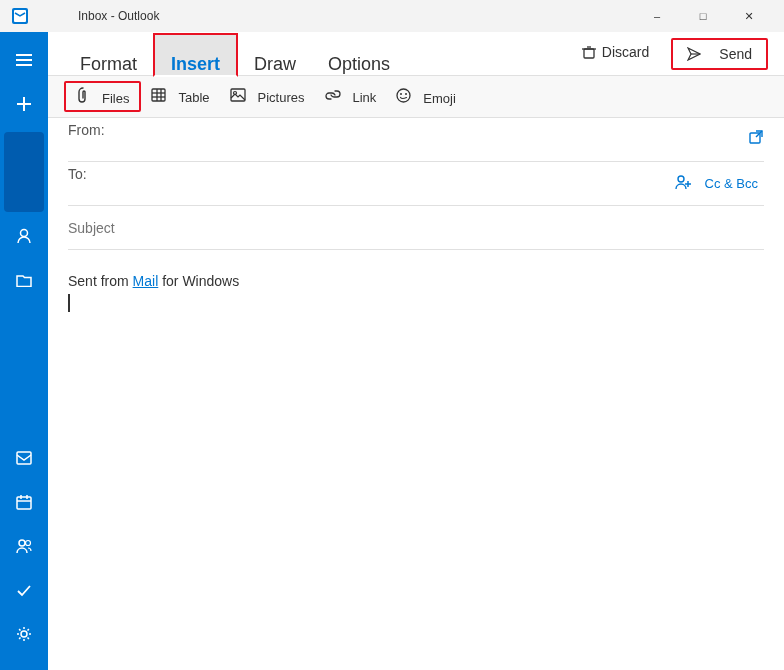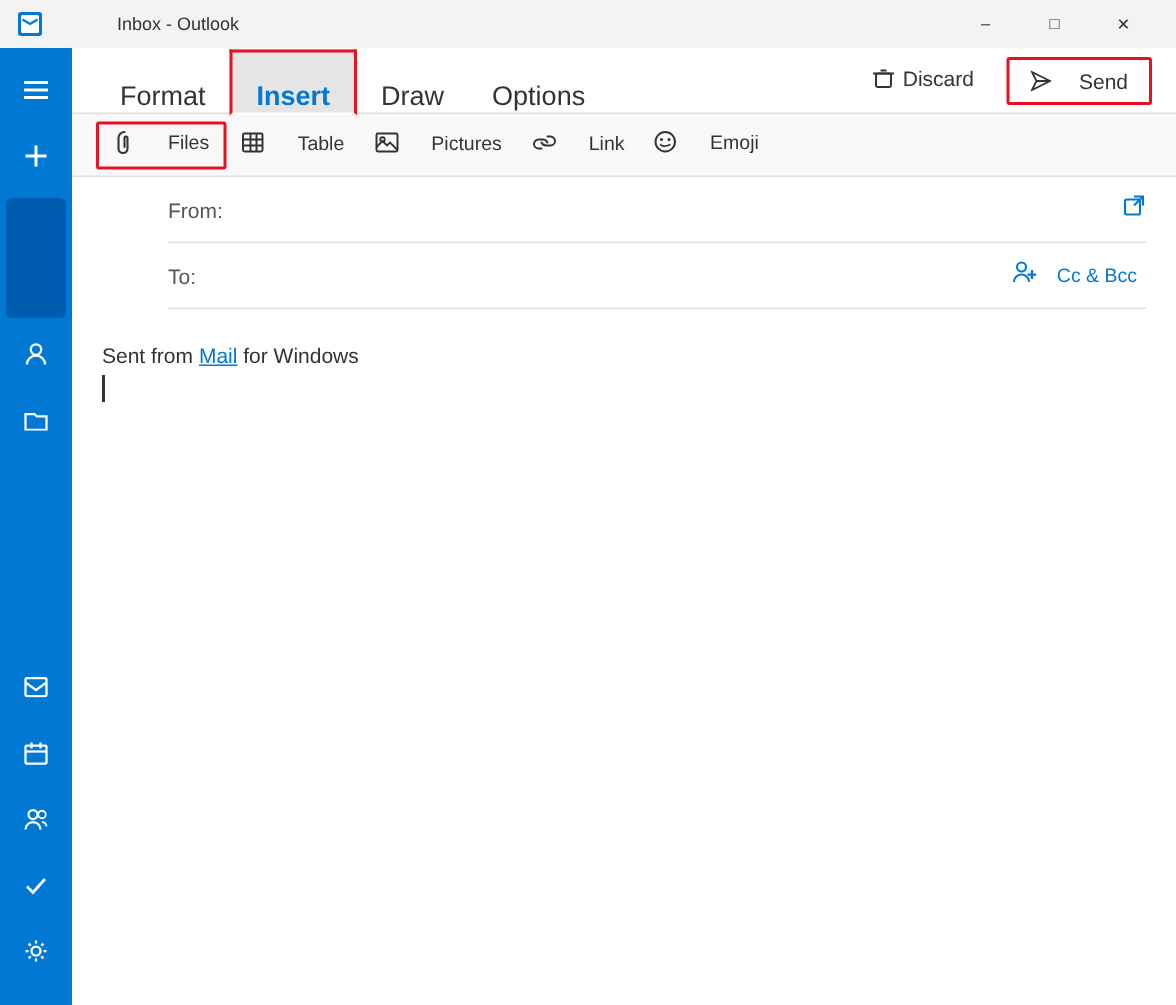--- a/index.html
+++ b/index.html
@@ -132,22 +132,22 @@
       display: flex;
       align-items: center;
       padding: 4px 16px;
       background: #f8f8f8;
       border-bottom: 1px solid #e0e0e0;
       height: 42px;
       flex-shrink: 0;
     }
     .toolbar-item {
       display: flex;
-      align-items: flex-start;
-      gap: 22px;
+      align-items: flex-end;
+      gap: 12px;
       padding: 4px 10px;
       font-size: 13px;
       color: #333;
       cursor: pointer;
       border: none;
       background: transparent;
       border-radius: 2px;
     }
     .toolbar-item.active {
       border: 2px solid #e81123;
@@ -157,25 +157,23 @@
     
     .compose-area {
       flex: 1;
       display: flex;
       flex-direction: column;
       padding: 0 20px;
       overflow-y: auto;
     }
     .compose-field {
       display: flex;
-      align-items: center;
       border-bottom: 1px solid #e0e0e0;
       min-height: 44px;
       padding: 4px 0;
-      margin-left: 44px;
     }
     .compose-label {
       font-size: 14px;
       color: #555;
       width: 60px;
       flex-shrink: 0;
     }
     .compose-input {
       flex: 1;
       border: none;
@@ -448,20 +446,23 @@
                 <circle cx="6" cy="5" r="3" stroke="#0078d4" stroke-width="1.4" fill="none"></circle>
                 <path d="M1 15c0-2.8 2.2-5 5-5s5 2.2 5 5" stroke="#0078d4" stroke-width="1.4" fill="none"></path>
                 <line x1="13" y1="7" x2="13" y2="13" stroke="#0078d4" stroke-width="1.5"></line>
                 <line x1="10" y1="10" x2="16" y2="10" stroke="#0078d4" stroke-width="1.5"></line>
               </svg>
           </button>
           <button class="cc-bcc-btn">Cc &amp; Bcc</button>
         </div>
       </div>
 
+      <div class="subject-field compose-field">
+        <input class="compose-input subject-input" type="text" placeholder="Subject" style="">
+      </div>
 
       <div class="body-area">
         <div class="body-text">
           <span>Sent from </span><span class="body-link">Mail</span><span> for Windows</span>
         </div>
         <span class="cursor-line"></span>
       </div>
     </div>
 
   </div>

